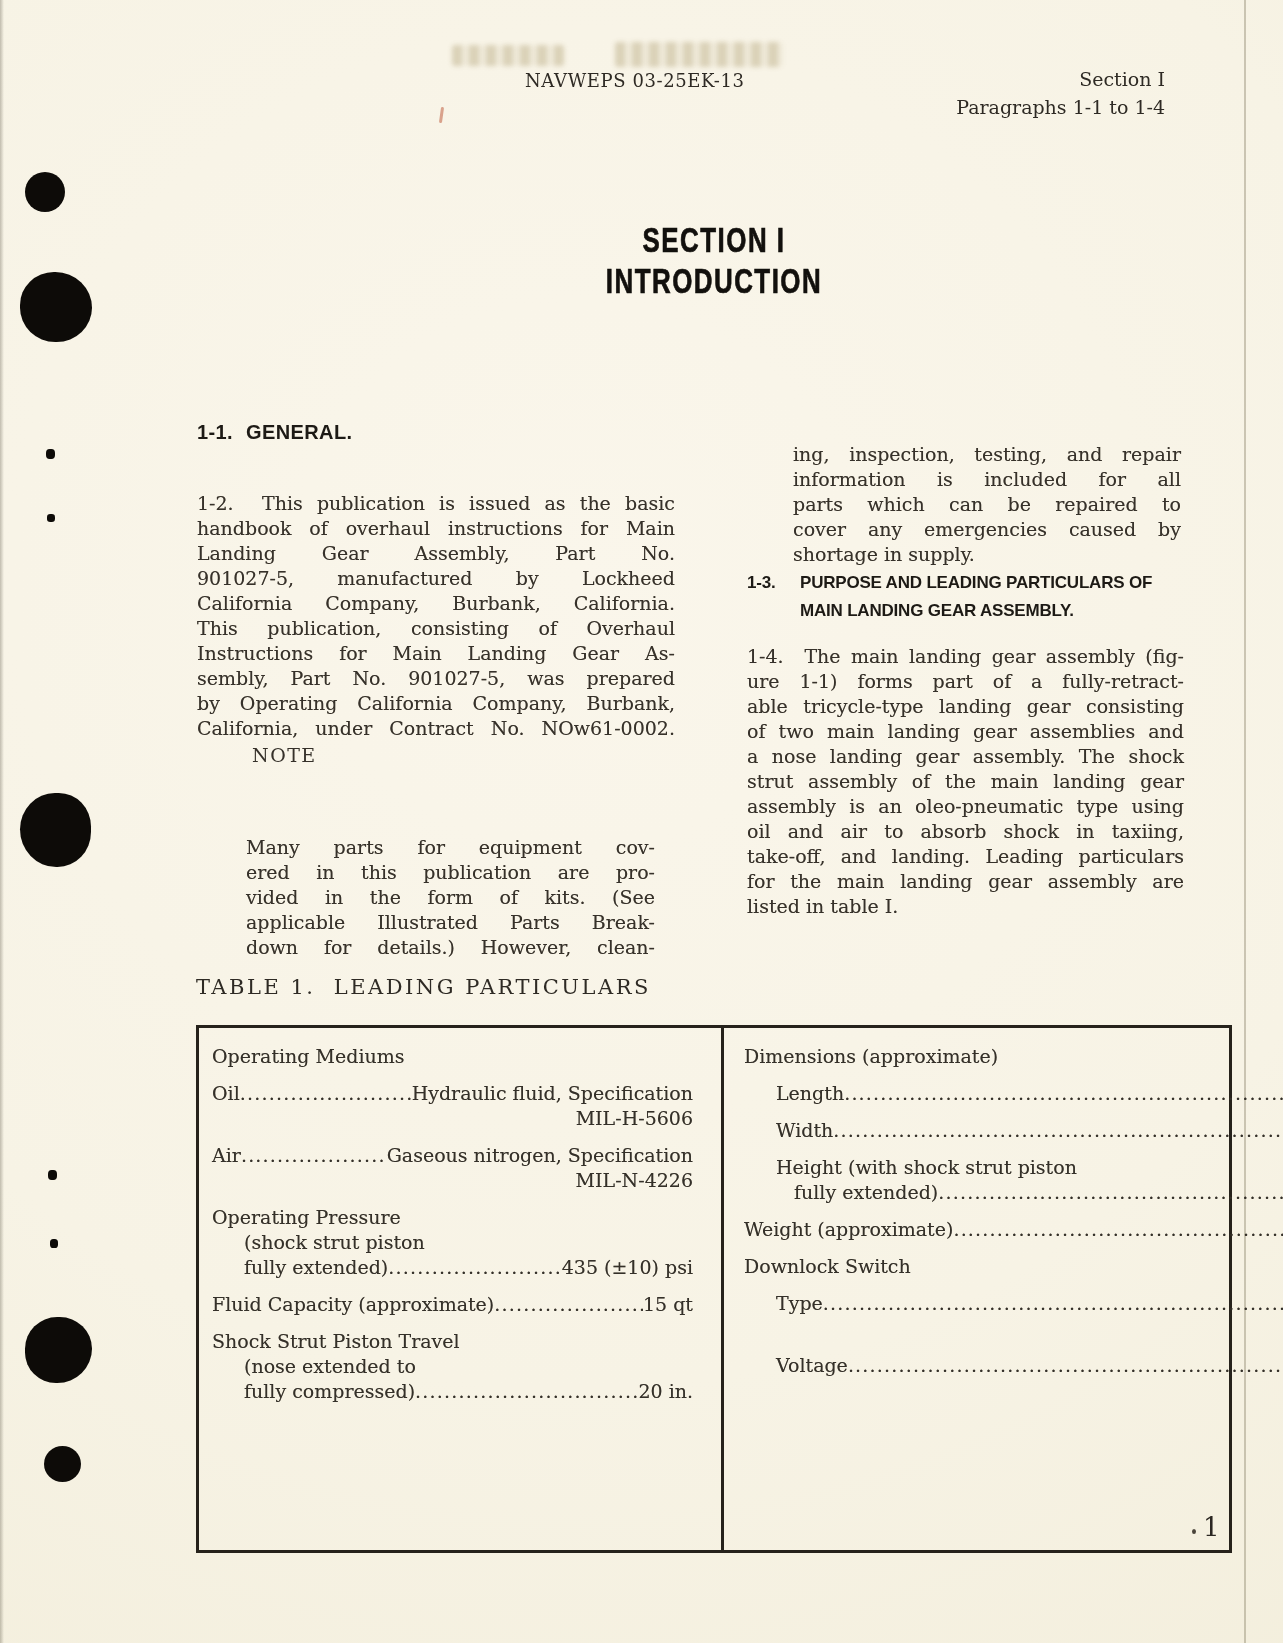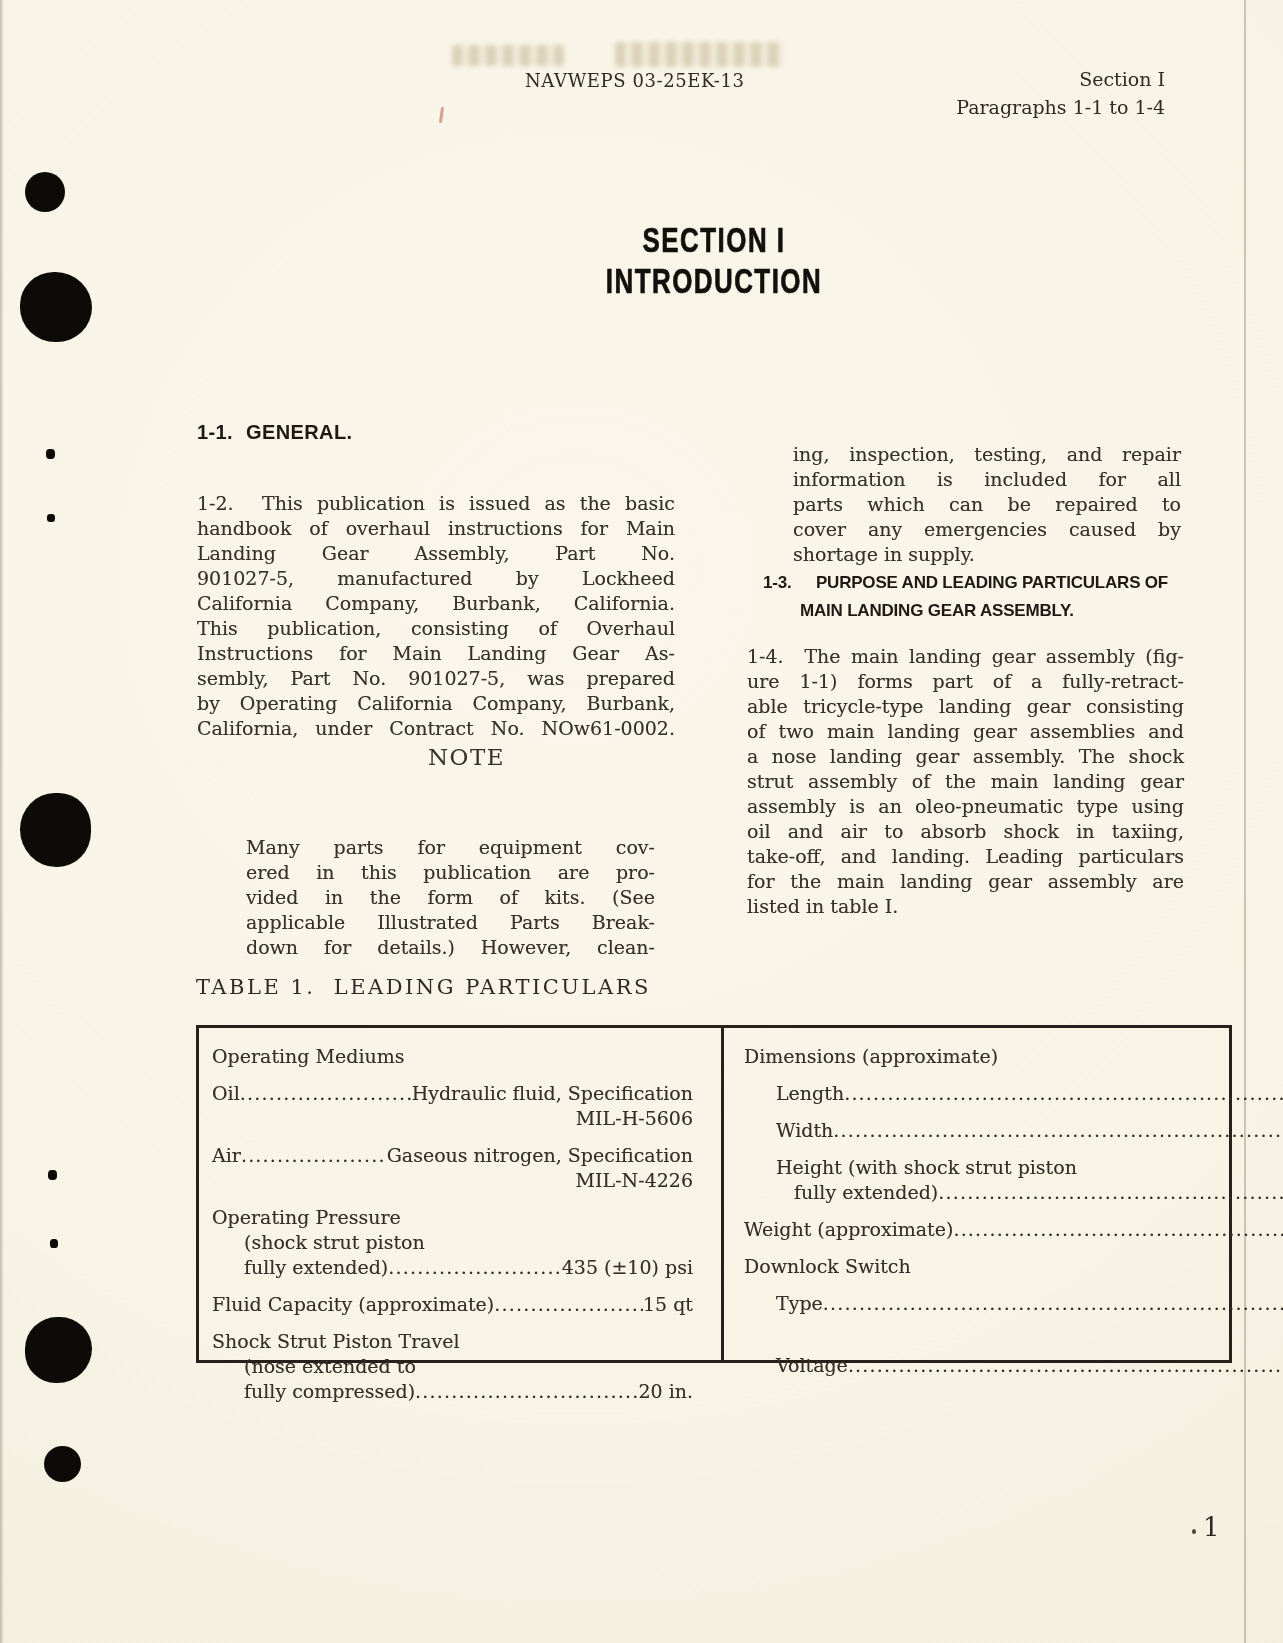--- a/index.html
+++ b/index.html
@@ -37,38 +37,38 @@
     font-family:"Liberation Sans", sans-serif;font-weight:700;color:#12100d;}
   .title .t{font-size:35px;line-height:41px;letter-spacing:2px;transform:scaleX(.74);
     -webkit-text-stroke:.7px #12100d;}
   
   .para{position:absolute;font-size:19px;line-height:25px;color:#36312a;
     text-shadow:0 0 .4px rgba(45,35,20,.4);}
   .ln{min-height:25px;}
   .just .ln{text-align:justify;text-align-last:justify;}
   .endleft .ln:last-child{text-align-last:left;}
   .p12{left:197px;top:472px;width:478px;margin-top:19px;}
-  .note-label{position:absolute;left:262px;top:744px;width:409px;text-align:center;
-    font-size:23px;letter-spacing:1.5px;color:#36312a;}
+  .note-label{position:absolute;left:252px;top:744px;width:409px;text-align:left;
+    font-size:19px;letter-spacing:1.5px;color:#36312a;}
   .note-body{left:246px;top:794px;width:409px;margin-top:41px;}
   .notecont{left:793px;top:442px;width:388px;}
   .p14{left:747px;top:644px;width:437px;}
   
   .phead{position:absolute;font-family:"Liberation Sans", sans-serif;font-weight:700;color:#1d1a15;
     white-space:nowrap;}
   .h11{left:197px;top:421px;font-size:20px;letter-spacing:.4px;display:flex;}
   .h11 .num{width:49px;flex:0 0 auto;}
   .h13{left:747px;top:569px;width:437px;font-size:17px;line-height:28px;letter-spacing:-.2px;}
-  .h13 .l1{display:flex;justify-content:center;}
+  .h13 .l1{display:flex;}
   .h13 .num{width:53px;flex:0 0 auto;}
   .h13 .l2{padding-left:53px;}
   
   .tcaption{position:absolute;left:196px;top:975px;width:1036px;text-align:left;
     font-size:21px;letter-spacing:2.5px;color:#2e2a24;}
-  .tbl{position:absolute;left:196px;top:1025px;width:1036px;height:338px;box-sizing:border-box;
+  .tbl{position:absolute;left:196px;top:1025px;width:1036px;height:528px;box-sizing:border-box;
     border:3px solid #26221b;display:flex;}
   .cell{box-sizing:border-box;font-size:19px;line-height:25px;color:#343029;
     text-shadow:0 0 .4px rgba(45,35,20,.4);}
   .cell-left{width:522px;padding:16px 28px 0 13px;}
   .cell-right{flex:1;border-left:3px solid #26221b;padding:16px 14px 0 20px;}
   .cell .gap{margin-top:12px;}
   .cell .right{text-align:right;}
   .cell .ind{padding-left:32px;}
   .cell .ind2{padding-left:50px;}
   .lead{display:flex;align-items:baseline;}

